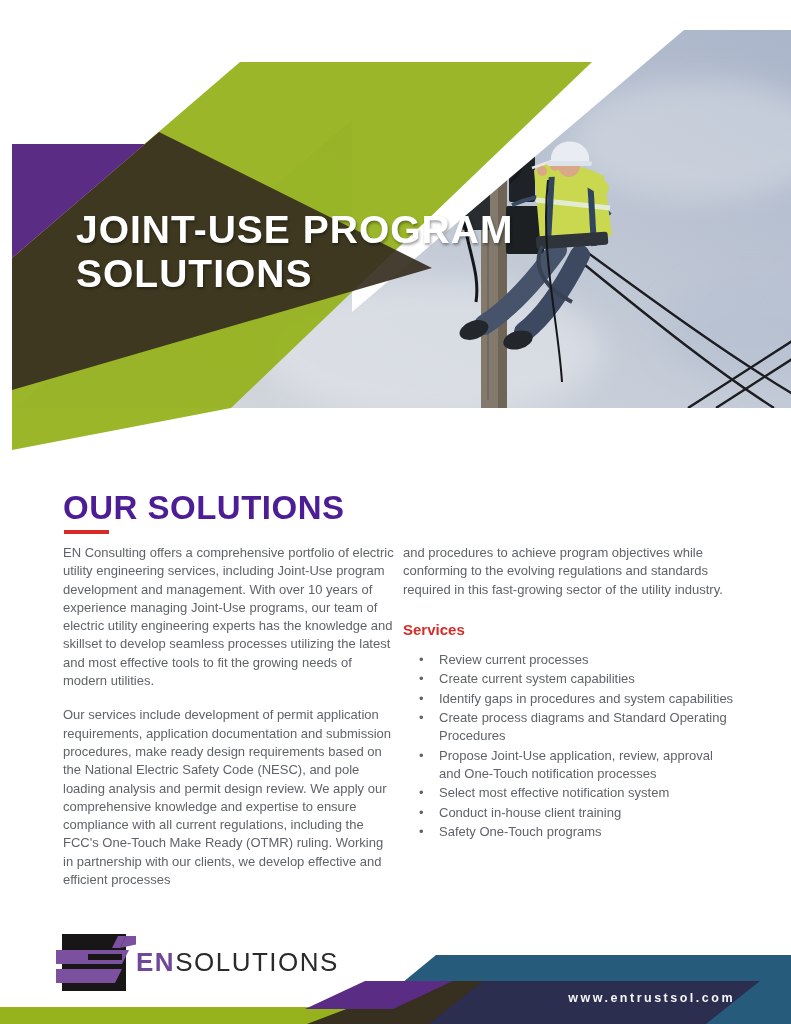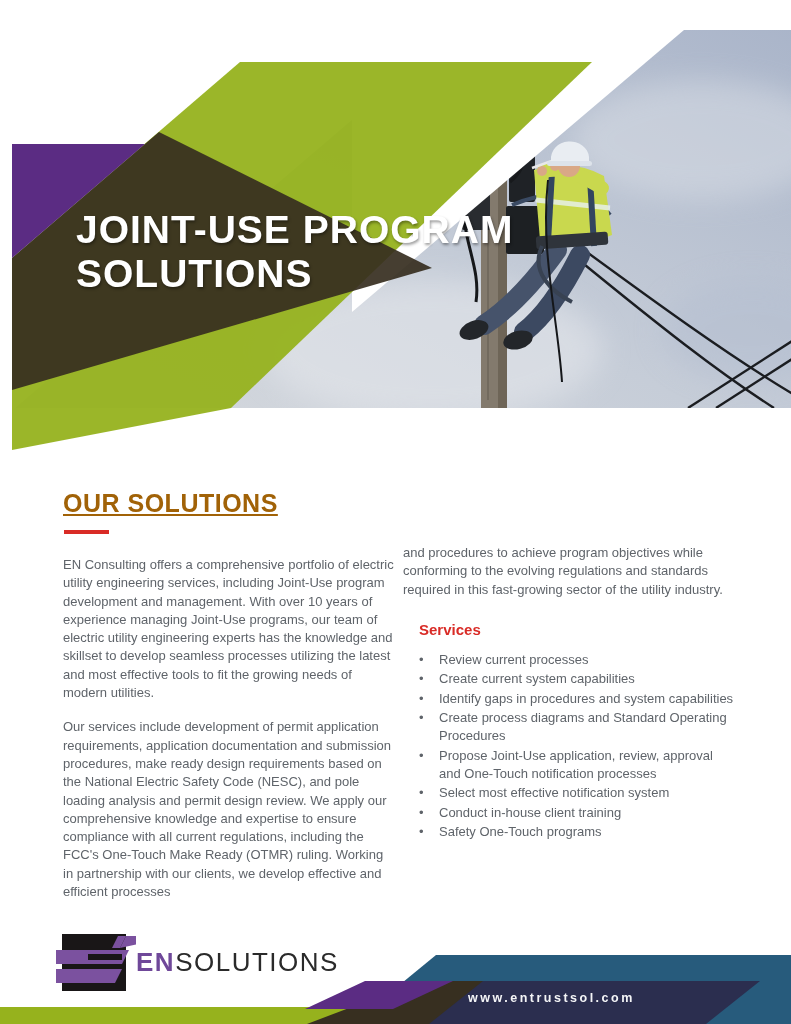--- a/index.html
+++ b/index.html
@@ -10,50 +10,50 @@
   
   #hero{position:absolute;top:0;left:12px;width:791px;height:460px;}
   #hero svg{display:block;}
   .hero-title{
     position:absolute;left:64px;top:208px;color:#ffffff;
     font-weight:bold;font-size:39px;line-height:44px;letter-spacing:1px;
     text-shadow:1px 2px 3px rgba(0,0,0,0.38);white-space:nowrap;
   }
   
   .section-heading{
-    position:absolute;left:63px;top:489px;color:#a16207;
-    font-size:25px;font-weight:bold;letter-spacing:0.5px;text-decoration:underline;
+    position:absolute;left:63px;top:489px;color:#4c1d95;
+    font-size:33px;font-weight:bold;letter-spacing:0.5px;
   }
   .red-rule{position:absolute;left:64px;top:530px;width:45px;height:4px;background:#d92b26;}
   #columns{position:absolute;left:63px;top:544px;width:685px;display:flex;}
   .col{font-size:13px;line-height:18.3px;color:#5f646a;}
-  .col-left{width:332px;margin-right:8px;margin-top:12px;}
+  .col-left{width:332px;margin-right:8px;}
   .col-right{width:345px;}
   .col p{margin:0 0 16px 0;}
   .services-heading{
-    color:#d92b26;font-size:15px;font-weight:bold;margin:22px 0 6px 16px;
+    color:#d92b26;font-size:15px;font-weight:bold;margin:22px 0 6px 0;
   }
   ul.services{list-style:none;margin:12px;padding:0;}
   ul.services li{
     position:relative;padding-left:24px;margin:0 0 1px 0;
   }
   ul.services li::before{
     content:"\2022";position:absolute;left:4px;top:0;color:#5f646a;font-size:13px;
   }
   
   #footer-art{position:absolute;left:0;top:928px;width:791px;height:96px;}
   #logo{position:absolute;left:56px;top:930px;width:330px;height:64px;}
   #logo svg{position:absolute;left:0;top:0;}
   .logo-word{
     position:absolute;left:80px;top:17px;font-size:26px;letter-spacing:1.5px;white-space:nowrap;
   }
   .logo-en{color:#6f4899;font-weight:bold;}
   .logo-consulting{color:#2a2a2a;font-weight:normal;}
   .footer-url{
-    position:absolute;left:468px;top:991px;width:255px;text-align:left;
+    position:absolute;left:480px;top:991px;width:255px;text-align:right;
     color:#f4f5f7;font-size:12.5px;font-weight:bold;letter-spacing:2.5px;
     cursor:pointer;
   }
 </style>
 </head>
 <body>
 
 <div id="page">
 
   <div id="hero">

